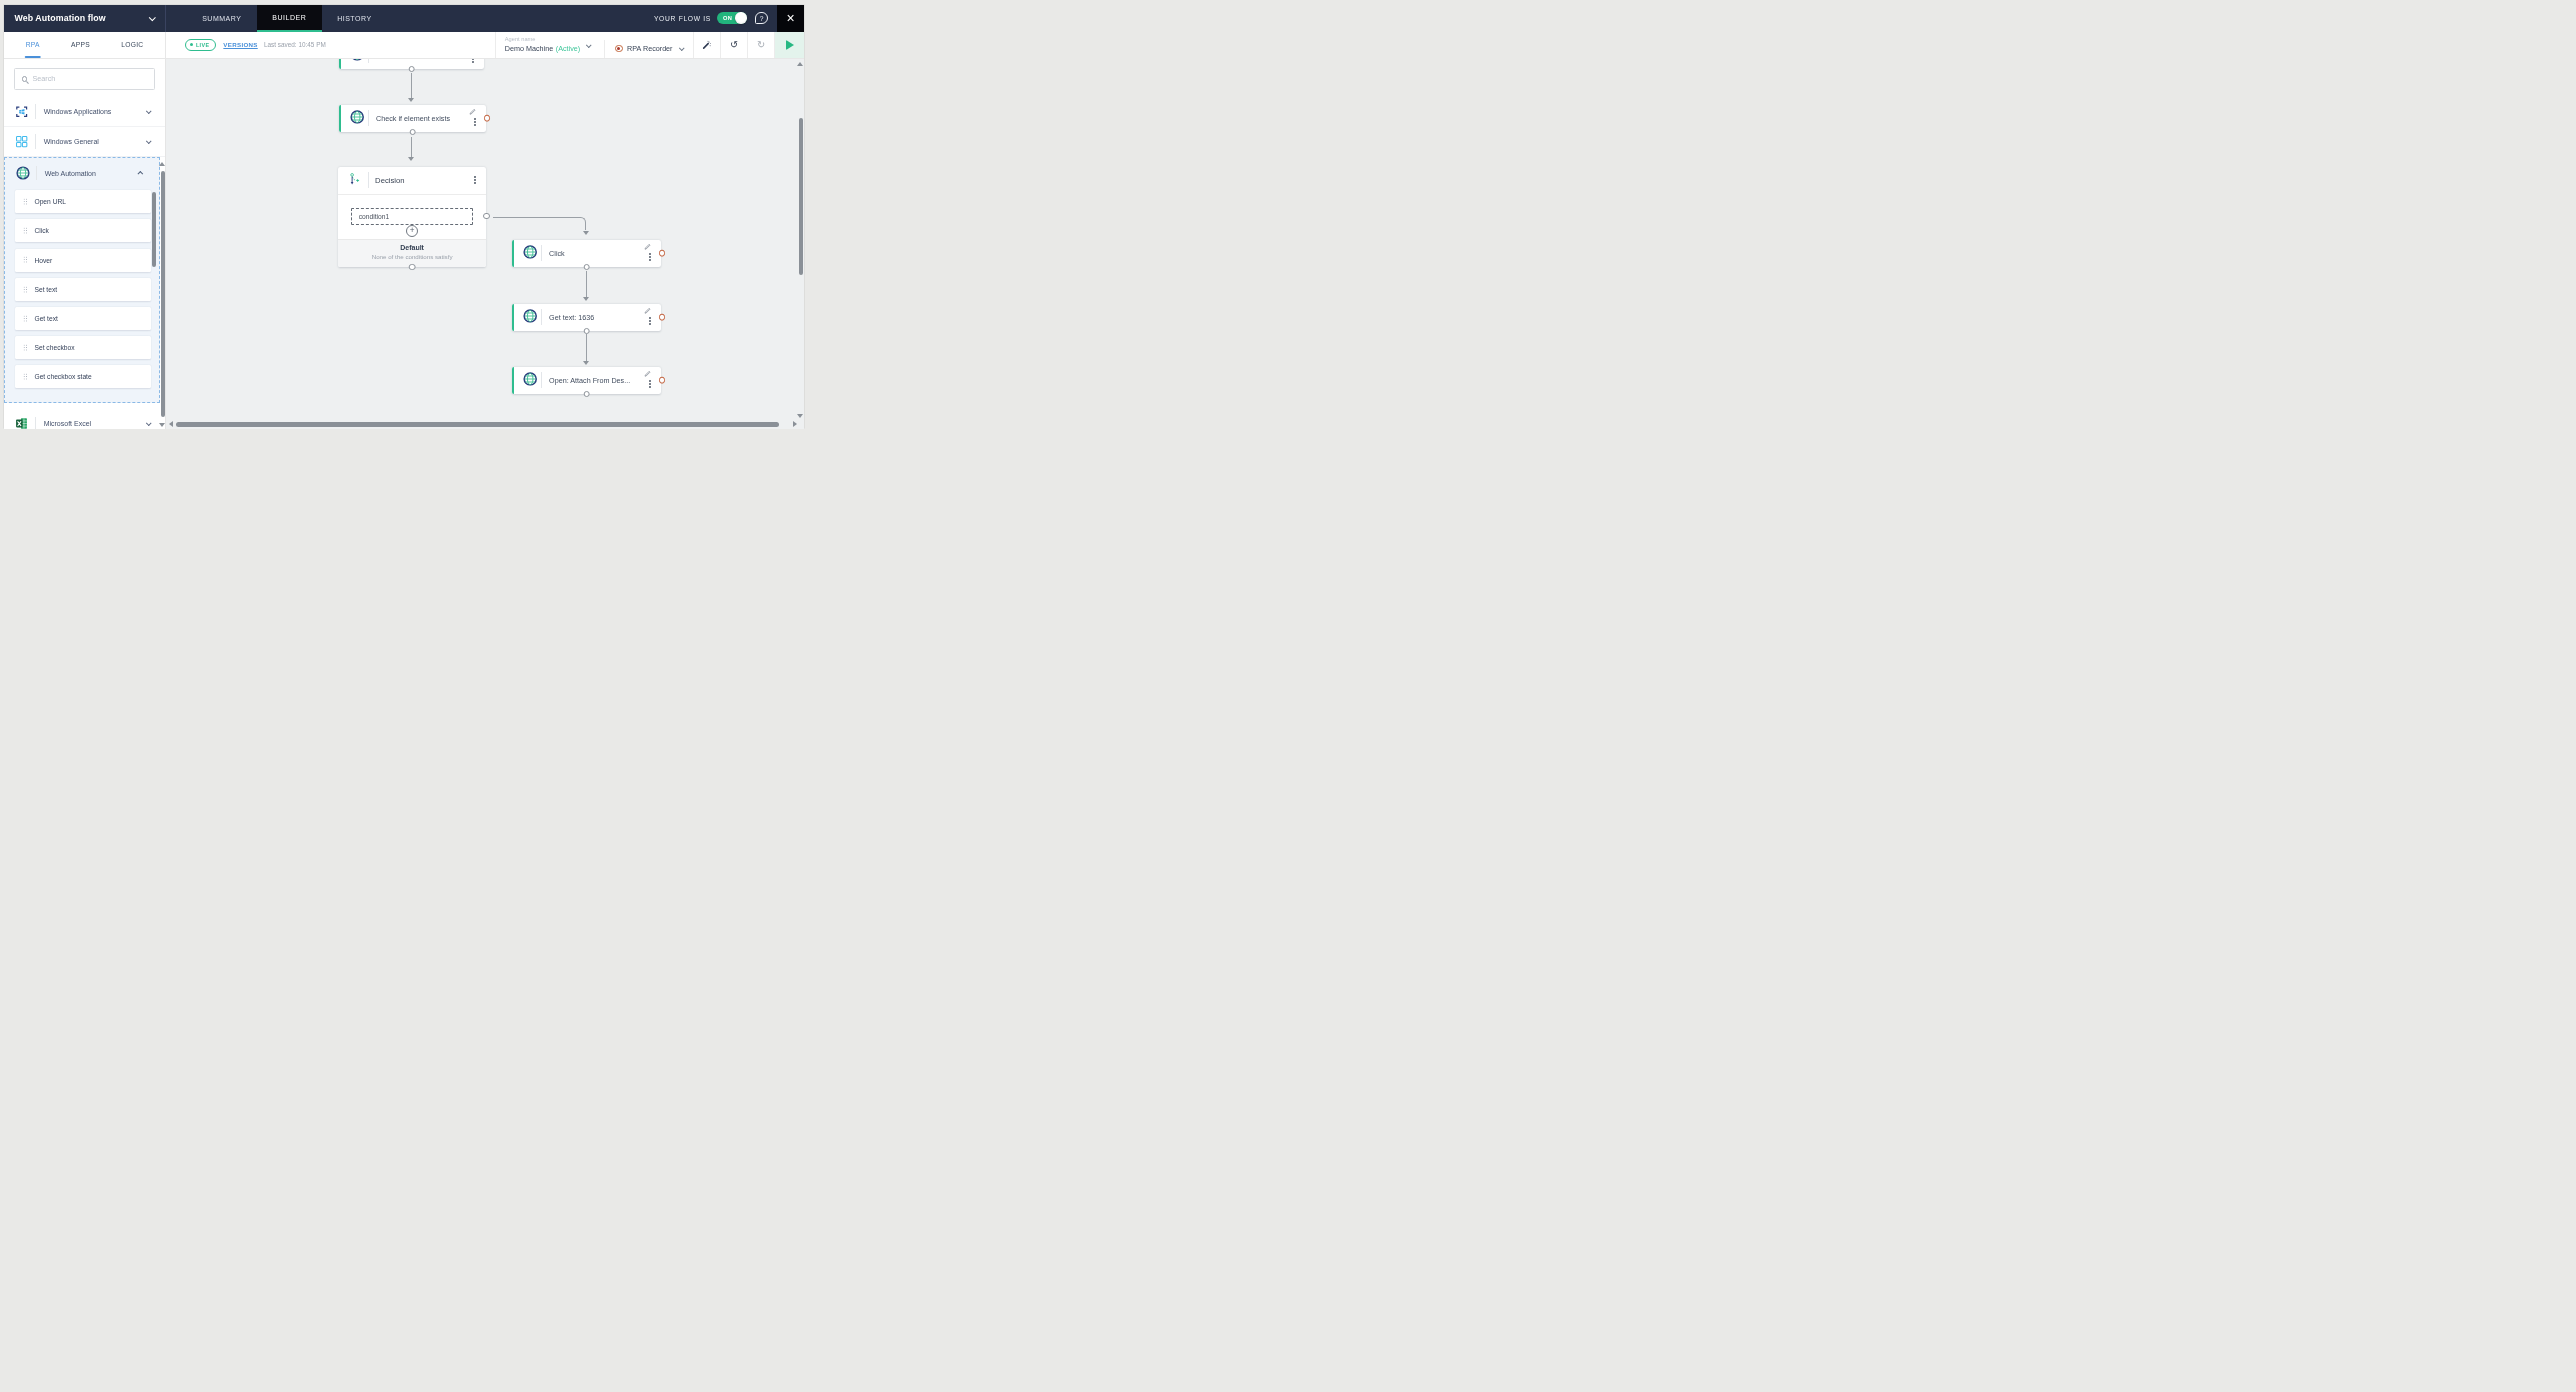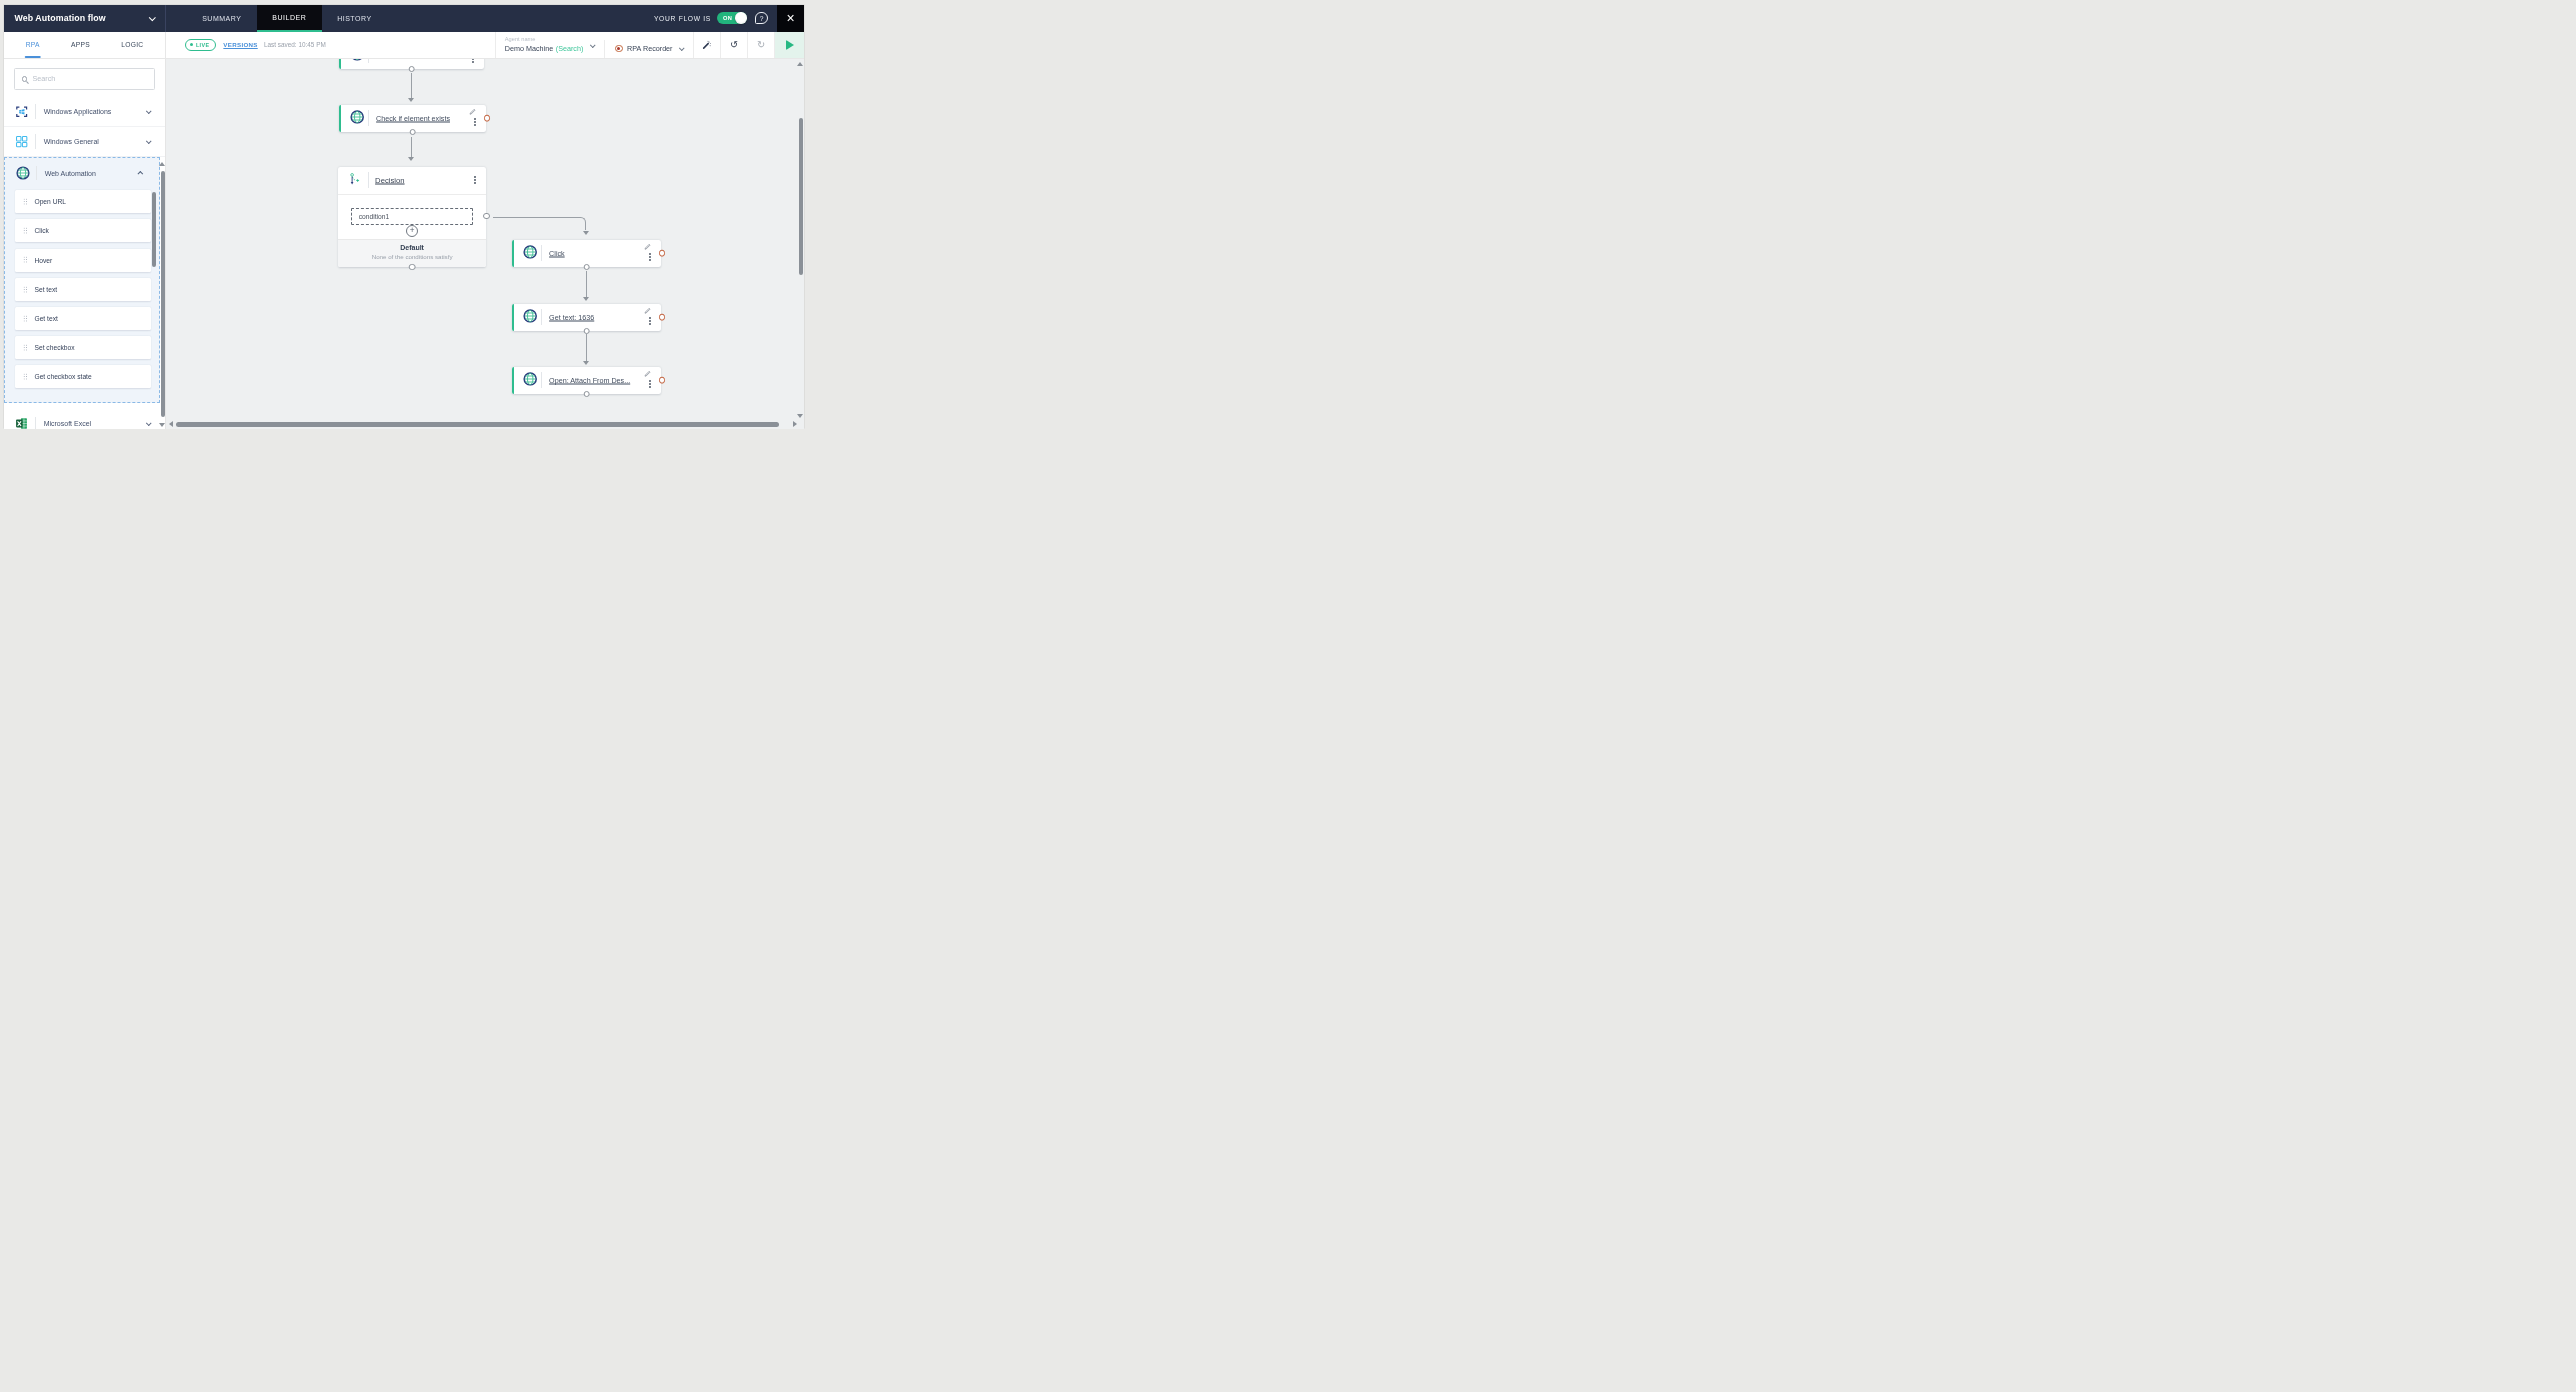--- a/index.html
+++ b/index.html
@@ -80,21 +80,21 @@
   .tri-dn { width:0; height:0; border-left:3.1px solid transparent; border-right:3.1px solid transparent; border-top:4.1px solid #8a9097; position:absolute; right:0; bottom:2.1px; }
 
   
   .canvas { flex:1; position:relative; overflow:hidden; background-color:#eef0f1;
     background-image:radial-gradient(circle,#c8ccd1 0.5px, transparent 0.6px);
     background-size:11.3px 12px; background-position:3.1px 4.1px; }
   .node { position:absolute; background:#fff; border-radius:2.1px; box-shadow:0 0.5px 2.1px rgba(40,52,80,.18); }
   .node .gbar { position:absolute; left:0; top:0; bottom:0; width:1.5px; background:#2fbd8f; border-radius:2.1px 0 0 2.1px; }
   .node .nglobe { position:absolute; left:11.3px; top:50%; transform:translateY(-50%); }
   .node .ndiv { position:absolute; left:29px; top:5.2px; bottom:5.2px; width:0.5px; background:#e3e6ea; }
-  .node .ntitle { position:absolute; left:37px; top:50%; transform:translateY(-50%); font-size:7.2px; color:#414c5e; white-space:nowrap;text-decoration:underline; }
+  .node .ntitle { position:absolute; left:37px; top:50%; transform:translateY(-50%); font-size:7.2px; color:#414c5e; white-space:nowrap; }
   .edit { position:absolute; right:10.3px; top:3.6px; cursor:pointer; }
   .edit .bar { width:8.2px; height:1px; background:#8d939a; margin-top:0.5px; }
   .kebab { position:absolute; right:9.3px; bottom:3.6px; cursor:pointer; padding:1px; }
   .kebab i { display:block; width:1.8px; height:1.8px; border-radius:50%; background:#555e6b; margin:1.2px 0; }
   .oring { position:absolute; right:-4.1px; top:50%; transform:translateY(-50%); width:6.7px; height:6.7px; border:1px solid #c05b35; border-radius:50%; background:#fdfdfd; cursor:pointer; }
   .port { position:absolute; width:6.7px; height:6.7px; border:0.8px solid #8d939a; background:#fff; border-radius:50%; cursor:pointer; }
   .port.bottom { left:50%; bottom:-3.6px; transform:translateX(-50%); }
   .cline { position:absolute; width:0.8px; background:#9aa0a6; }
   .carrow { position:absolute; width:0; height:0; border-left:3.1px solid transparent; border-right:3.1px solid transparent; border-top:4.6px solid #8d939a; }
   .elbow { position:absolute; border-top:0.8px solid #9aa0a6; border-right:0.8px solid #9aa0a6; border-top-right-radius:5.2px; }
@@ -162,21 +162,21 @@
       <div class="live-pill">
         <span class="dot"></span>
         <span class="txt">LIVE</span>
       </div>
       <span class="versions">VERSIONS</span>
       <span class="lastsaved">Last saved: 10:45 PM</span>
       <div class="agent">
         <span class="lbl">Agent name</span>
         <span class="row">
           <span class="name">Demo Machine</span>
-          <span class="status">(Search)</span>
+          <span class="status">(Active)</span>
           <span class="schev"></span>
         </span>
       </div>
       <div class="recorder">
         <span class="rec-icon">
             <i></i>
           </span>
         <span class="txt">RPA Recorder</span>
         <span class="schev"></span>
       </div>

